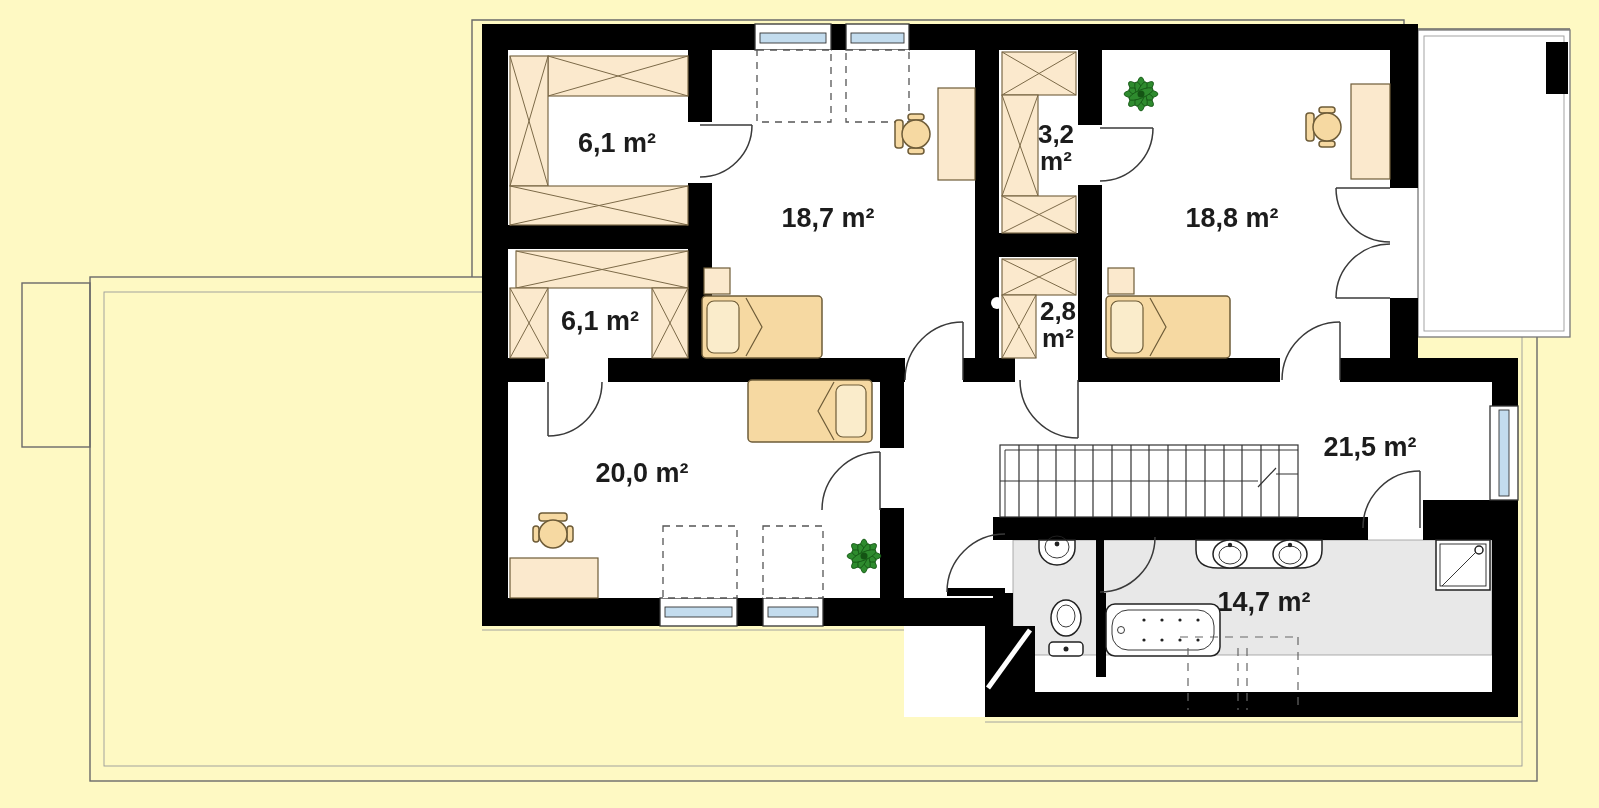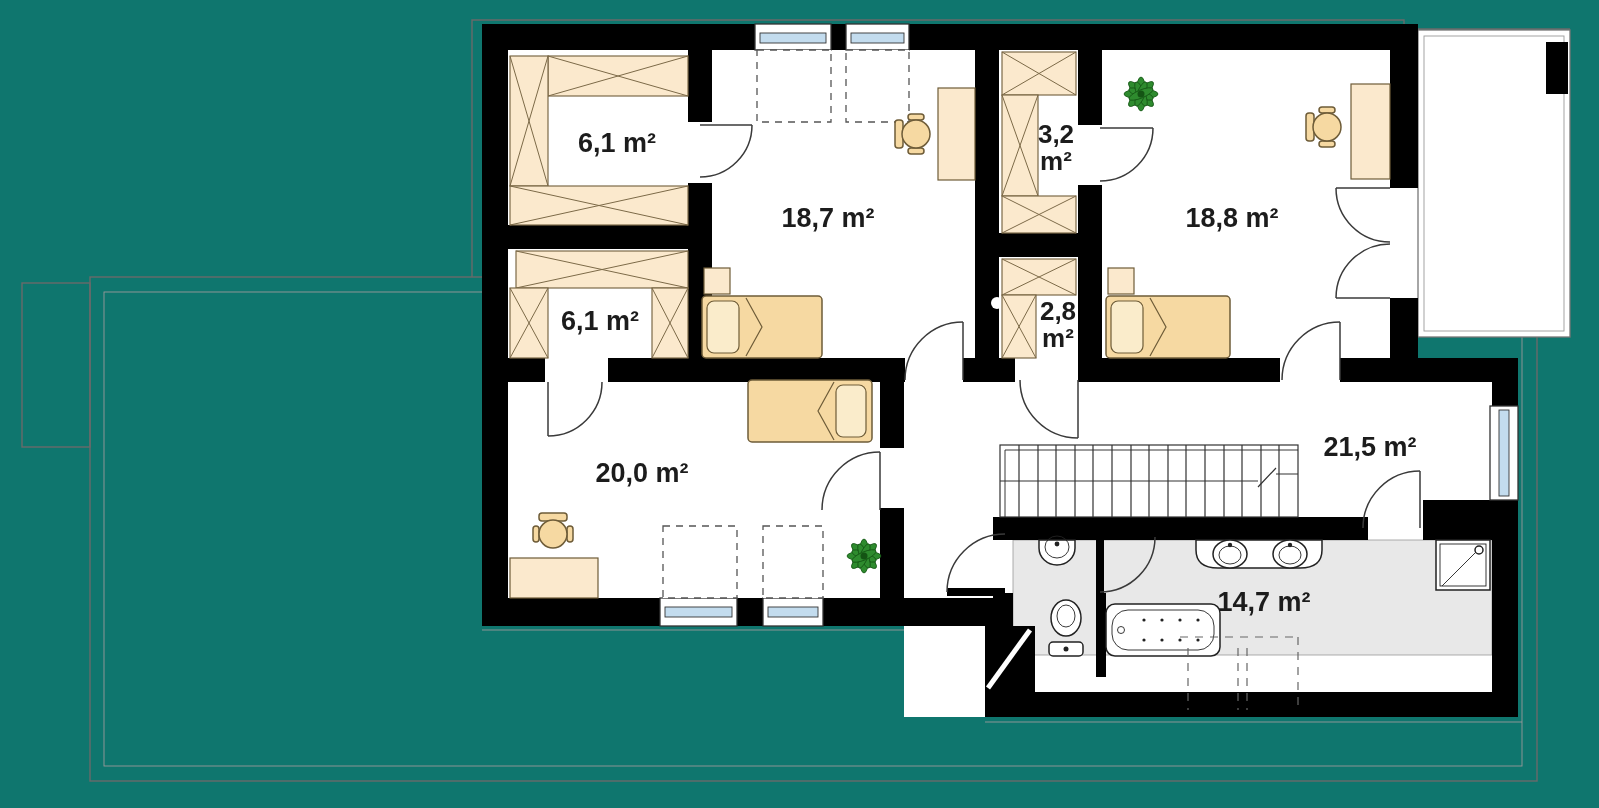--- a/index.html
+++ b/index.html
@@ -1,16 +1,16 @@
 <!DOCTYPE html>
 <html><head>
 <meta charset="utf-8">
 <style>
   html,body{margin:0;padding:0;background:#ffffff;}
-  .stage{position:relative;width:1599px;height:808px;background:#0f766e;overflow:hidden;
+  .stage{position:relative;width:1599px;height:808px;background:#fef9c3;overflow:hidden;
          font-family:"Liberation Sans", sans-serif;}
   svg{display:block;}
   .wall{fill:#000;}
   .thin{stroke:#6a6a6a;stroke-width:1.4;fill:none;}
   .thin2{stroke:#9a9a9a;stroke-width:0.9;fill:none;}
   .wd{fill:#fbe9cd;stroke:#7c6a48;stroke-width:1.2;}
   .wdl{stroke:#7c6a48;stroke-width:1;}
   .bed{fill:#f6d9a2;stroke:#6e5c38;stroke-width:1.5;}
   .bedln{stroke:#6e5c38;stroke-width:1.2;fill:none;}
   .pillow{fill:#faeccb;stroke:#6e5c38;stroke-width:1.2;}

